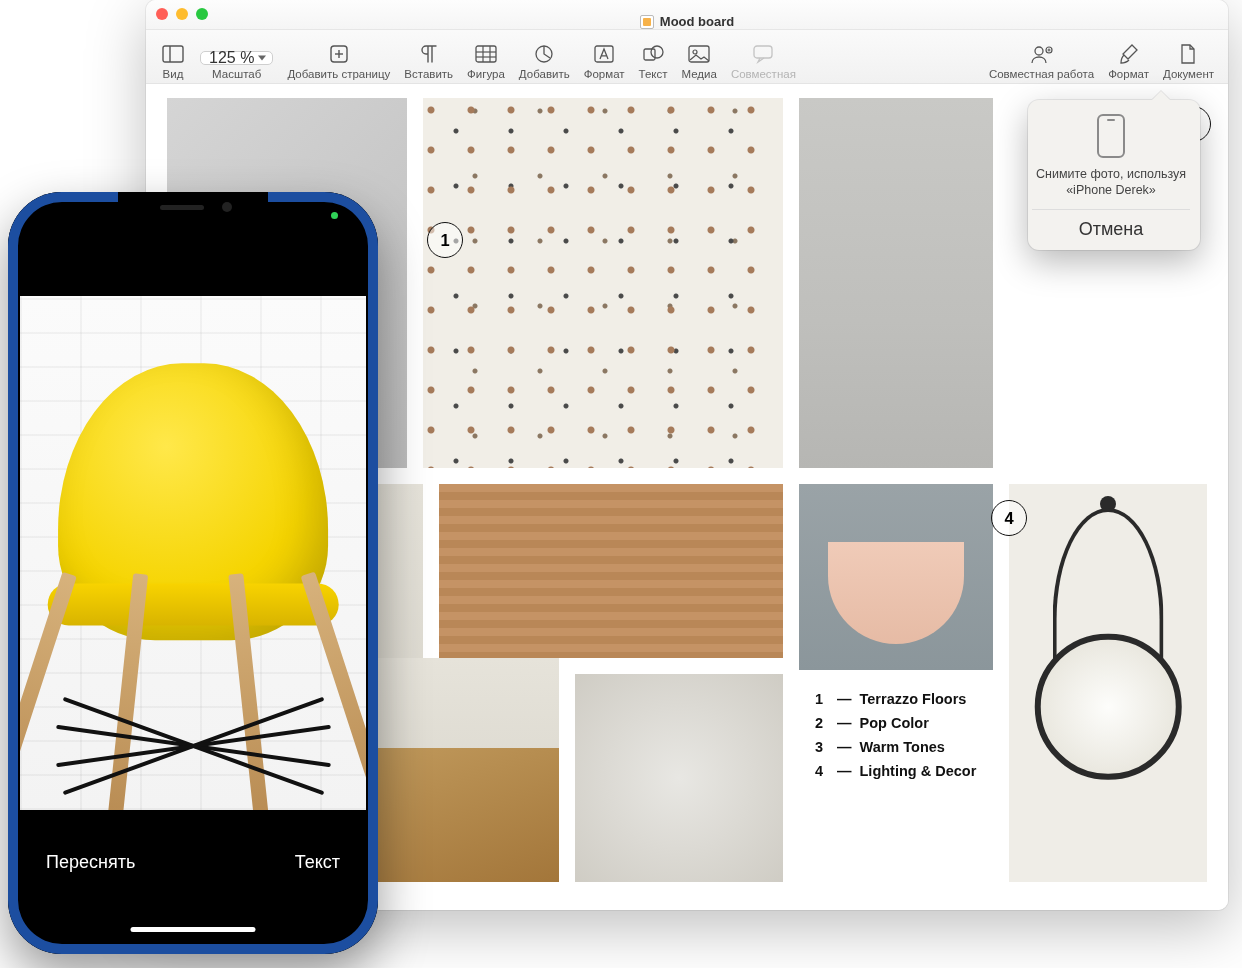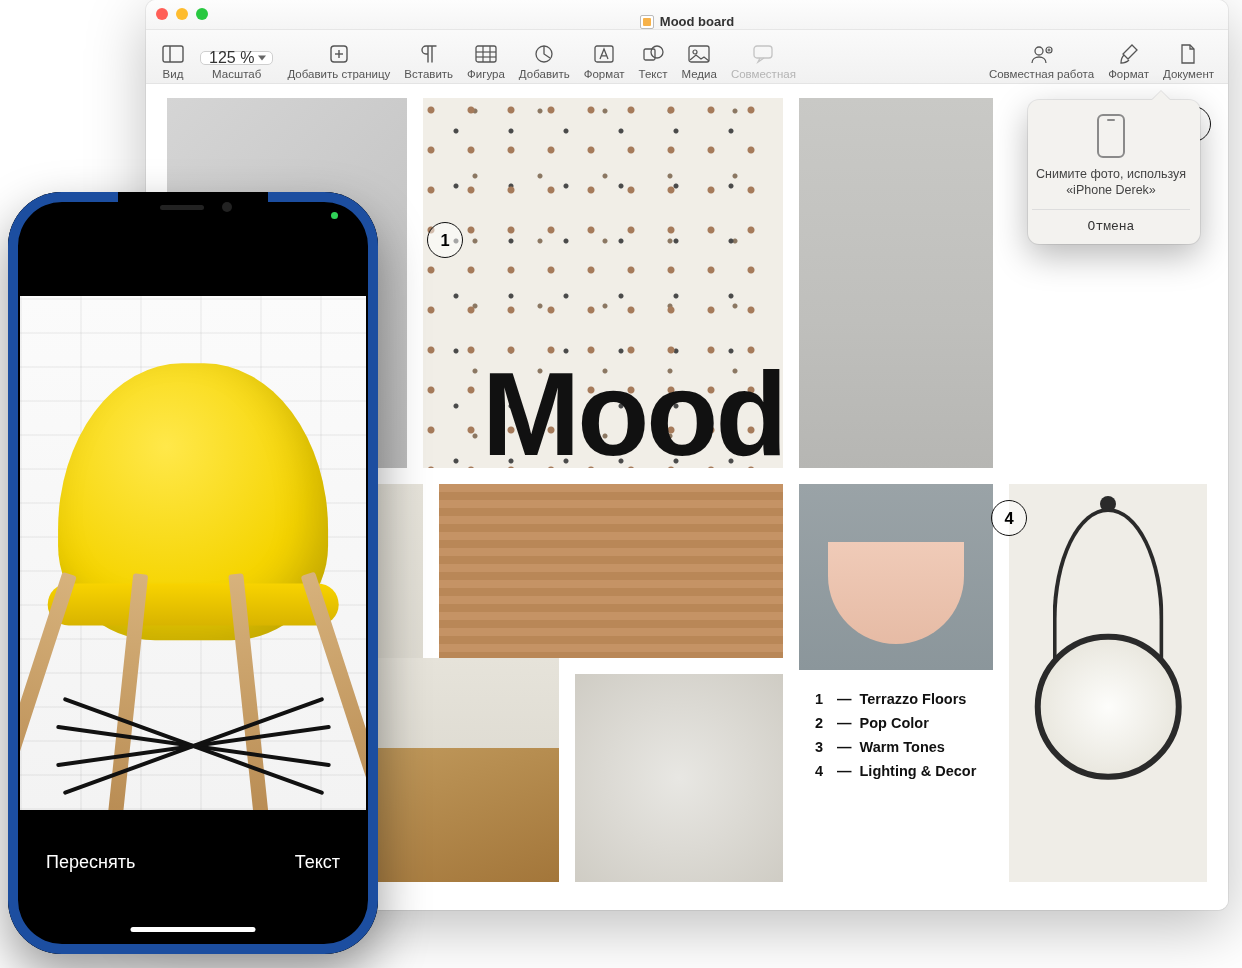--- a/index.html
+++ b/index.html
@@ -121,21 +121,21 @@
     padding:14px 10px 0 4px; text-align:center; font-size:12.5px; color:#444;
   }
   .popover::before {
     content:""; position:absolute; top:-9px; right:30px;
     border-left:9px solid transparent; border-right:9px solid transparent; border-bottom:9px solid #f3f2ef;
     filter: drop-shadow(0 -1px 0 rgba(0,0,0,0.1));
   }
   .popover .phone-ico { margin:0 auto 8px; width:28px; height:44px; border:2px solid #8a8a8a; border-radius:6px; position:relative; }
   .popover .phone-ico::after { content:""; position:absolute; left:50%; top:3px; transform:translateX(-50%); width:8px; height:2px; background:#8a8a8a; border-radius:1px; }
   .popover .txt { padding:0 2px 10px; line-height:1.3; }
-  .popover .cancel { border-top:1px solid #ddd; padding:9px 0 10px; color:#333; font-size:13px;font-family:Liberation Mono, monospace; }
+  .popover .cancel { border-top:1px solid #ddd; padding:9px 0 10px; color:#333; font-size:18px; }
 
   
   .iphone {
     position:absolute; left:8px; top:192px;
     width:370px; height:762px;
     background:#0a0a0a;
     border-radius:54px;
     box-shadow: inset 0 0 0 10px #1c4ea0, inset 0 0 0 13px #000, 0 22px 50px rgba(0,0,0,0.4);
     overflow:hidden;
   }
@@ -350,21 +350,21 @@
       <div class="ph lamp" style="left:632px;top:386px;width:194px;height:186px;">
         <div class="lamp-shade"></div>
       </div>
       <div class="ph mirrorbg" style="left:842px;top:386px;width:198px;height:398px;">
         <div class="mirror-hook"></div>
         <div class="mirror-strap"></div>
         <div class="mirror"></div>
       </div>
 
       <div class="big-title">
-        <span>Mood</span><br>
+        <br>
       </div>
 
       <div class="circ-num" style="left:260px; top:124px;">1</div>
       <div class="circ-num" style="right:-4px; top:8px;">2</div>
       <div class="circ-num" style="left:824px; top:402px;">4</div>
 
       <div class="legend">
         <div class="legend-row"><span class="n">1</span><span class="dash">—</span><span>Terrazzo Floors</span></div>
         <div class="legend-row"><span class="n">2</span><span class="dash">—</span><span>Pop Color</span></div>
         <div class="legend-row"><span class="n">3</span><span class="dash">—</span><span>Warm Tones</span></div>

